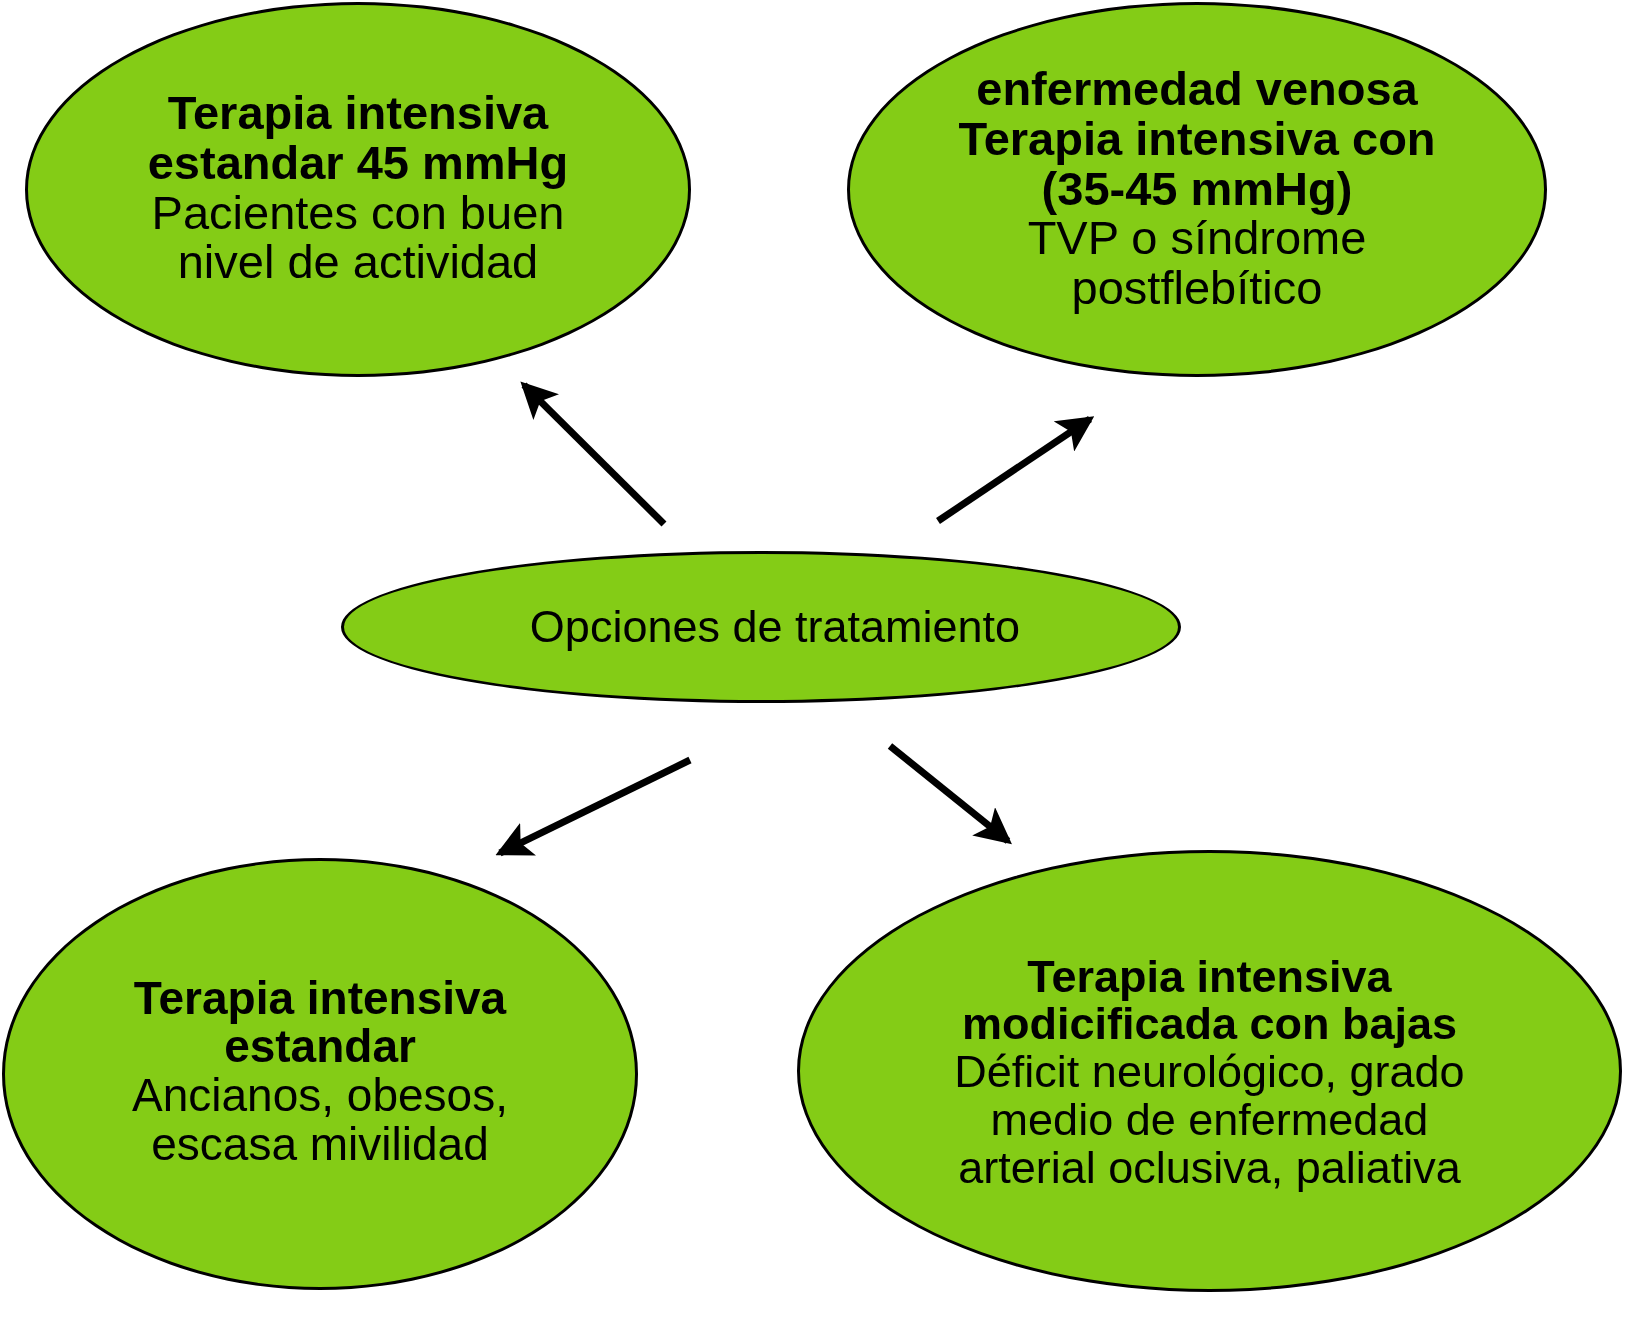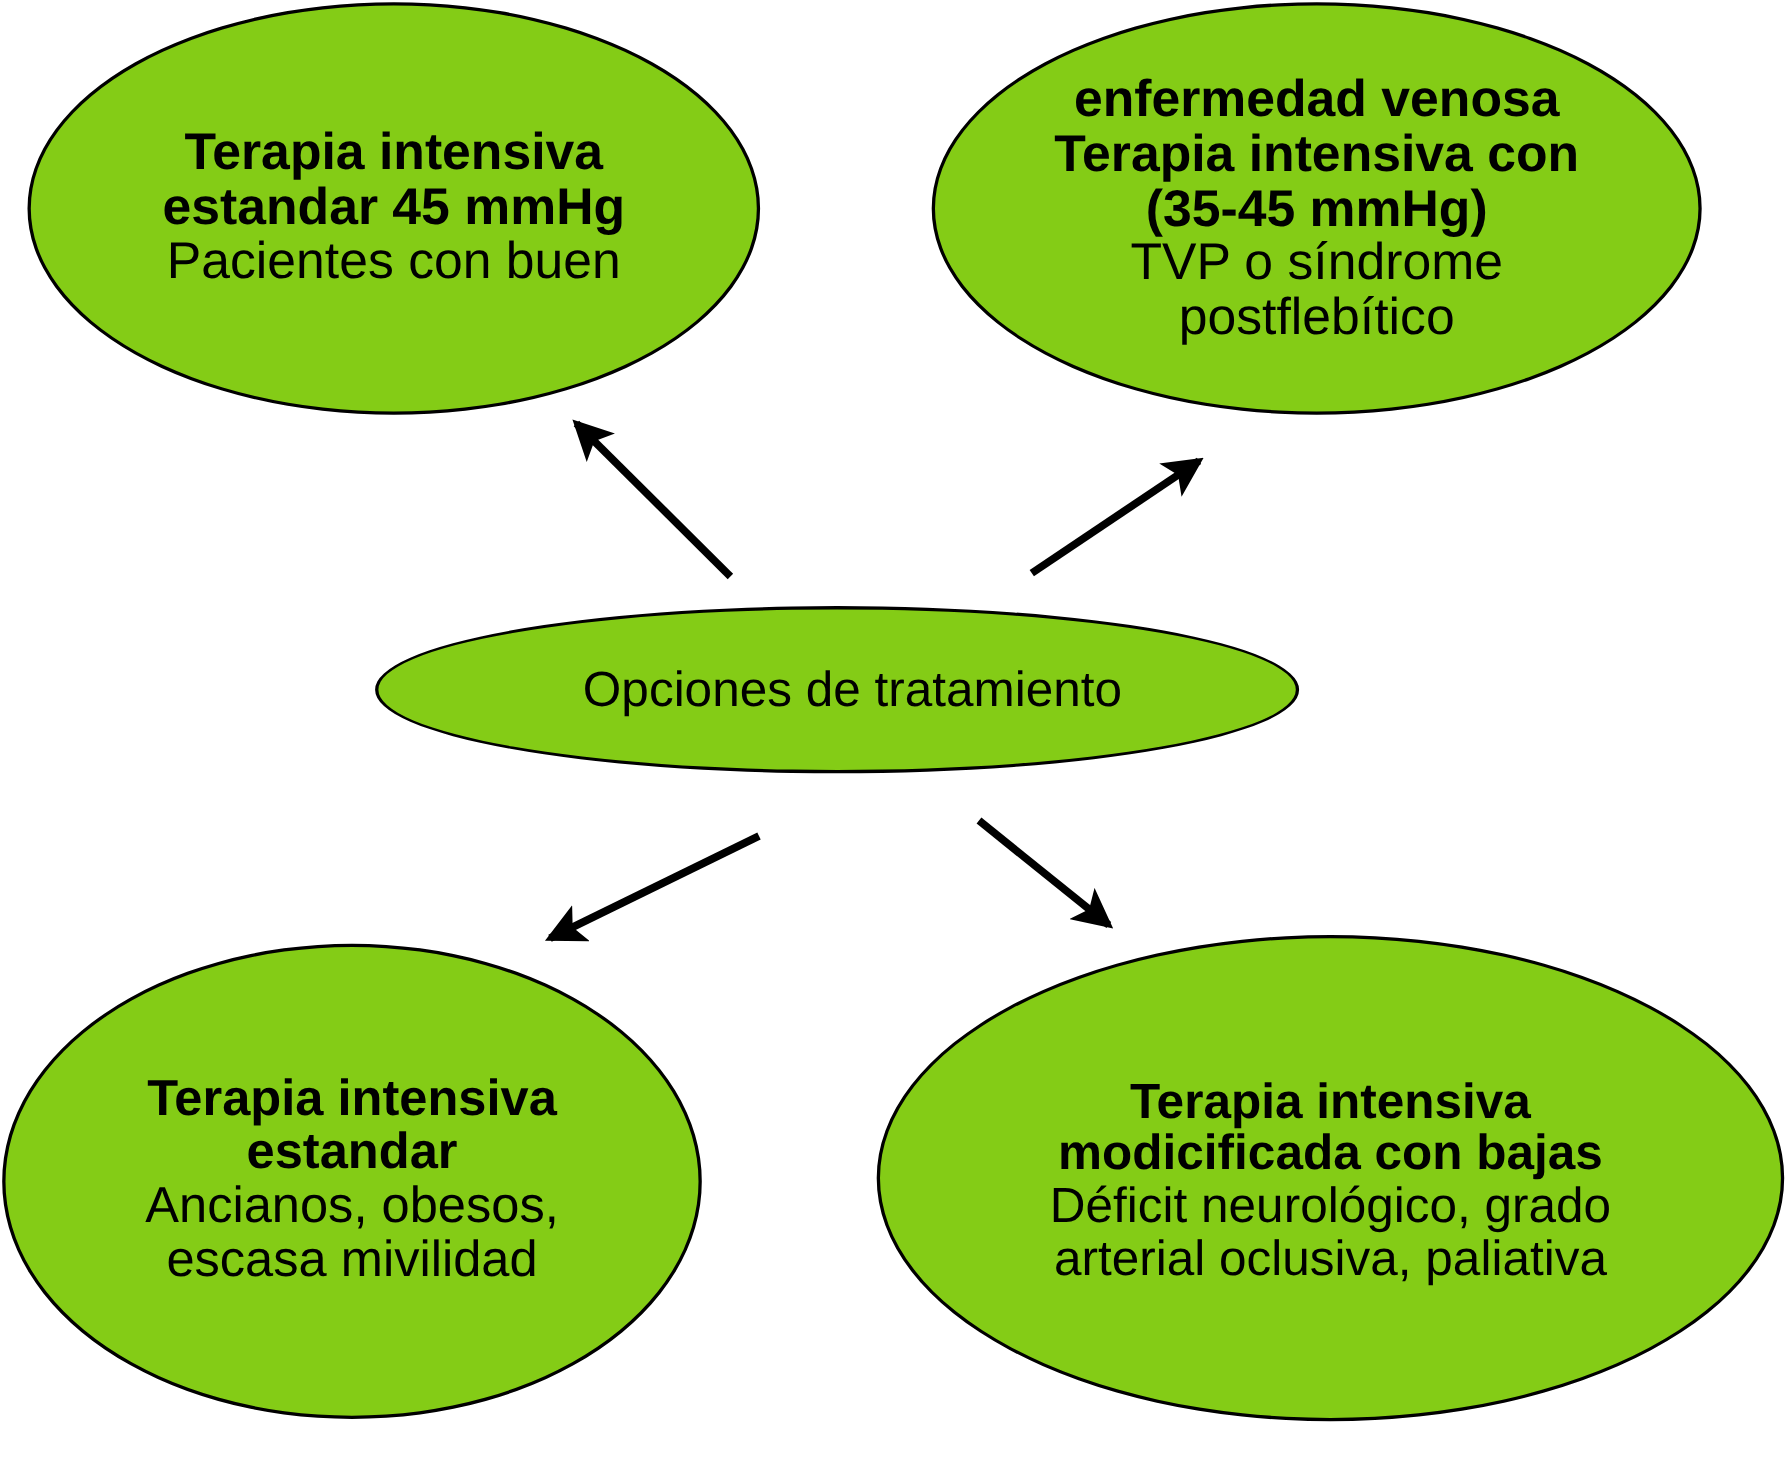--- a/index.html
+++ b/index.html
@@ -128,20 +128,21 @@
     <line x1="690" y1="760" x2="500" y2="853" stroke="#000000" stroke-width="7" stroke-linecap="butt" marker-end="url(#arrowhead)"></line>
 
     <line x1="890" y1="746" x2="1008" y2="841" stroke="#000000" stroke-width="7" stroke-linecap="butt" marker-end="url(#arrowhead)"></line>
   </svg>
 
   <div class="node" id="node-standard-45">
     <div class="node-text">
       <div class="t-bold">Terapia intensiva</div>
       <div class="t-bold">estandar 45 mmHg</div>
       <div class="t-reg">Pacientes con buen</div>
+      <div class="t-reg">nivel de actividad</div>
     </div>
   </div>
 
   <div class="node" id="node-venous-disease">
     <div class="node-text">
       <div class="t-bold">enfermedad venosa</div>
       <div class="t-bold">Terapia intensiva con</div>
       <div class="t-bold">(35-45 mmHg)</div>
       <div class="t-reg">TVP o síndrome</div>
       <div class="t-reg">postflebítico</div>
@@ -159,17 +160,18 @@
       <div class="t-reg">Ancianos, obesos,</div>
       <div class="t-reg">escasa mivilidad</div>
     </div>
   </div>
 
   <div class="node" id="node-low-pressure">
     <div class="node-text">
       <div class="t-bold">Terapia intensiva</div>
       <div class="t-bold">modicificada con bajas</div>
       <div class="t-reg">Déficit neurológico, grado</div>
+      <div class="t-reg">medio de enfermedad</div>
       <div class="t-reg">arterial oclusiva, paliativa</div>
     </div>
   </div>
 
 </div>
 
 </body></html>

